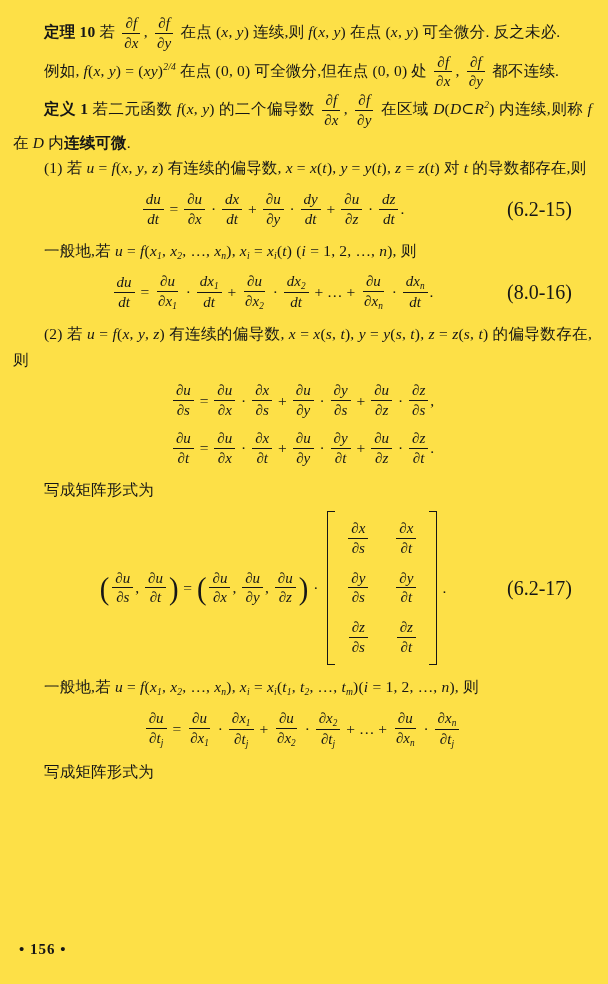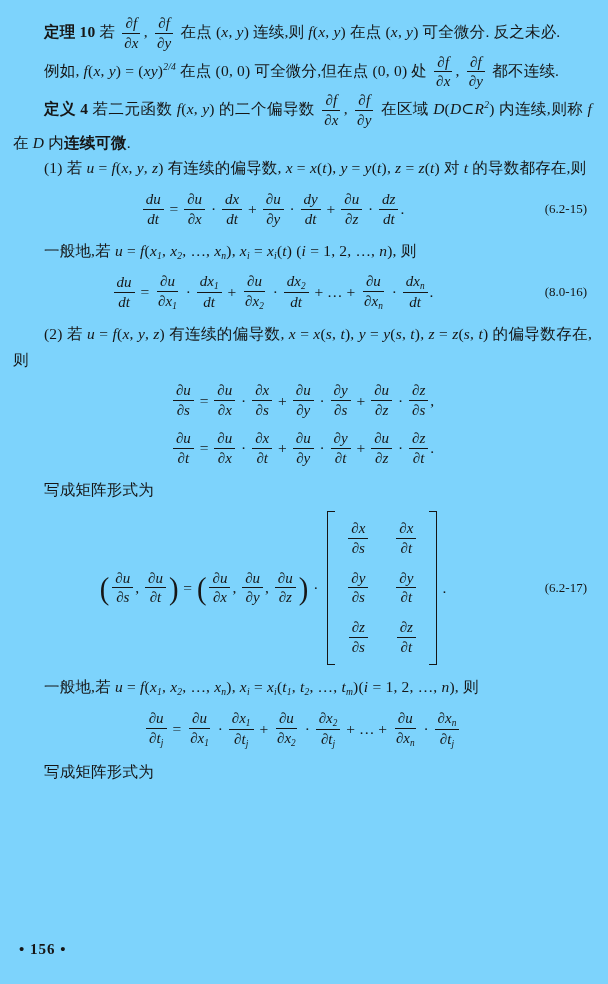--- a/index.html
+++ b/index.html
@@ -1,35 +1,35 @@
 <!DOCTYPE html>
 <html><head>
 <meta charset="utf-8">
 <style>
   *{box-sizing:border-box;margin:0;padding:0}
   html,body{width:608px;height:984px}
   body{background:#f6f6f3;font-family:"Liberation Serif","DejaVu Serif",serif;color:#161616}
-  .page{position:relative;width:608px;height:984px;background:#7dd3fc;padding:14px 16px 4px 13px;overflow:hidden}
+  .page{position:relative;width:608px;height:984px;background:#fde047;padding:14px 16px 4px 13px;overflow:hidden}
   .content{width:100%}
   .para{font-size:15.5px;line-height:1.65;text-align:justify;letter-spacing:0.2px}
   .para.indent{text-indent:2em}
   .t-b{font-weight:bold}
   .t-i{font-style:italic}
   .t-sub{font-size:0.62em;vertical-align:-0.3em;font-style:italic}
   .t-sup{font-size:0.62em;vertical-align:0.6em;font-style:italic}
   .frac{display:inline-flex;flex-direction:column;align-items:center;vertical-align:middle;
         margin:1px 2px;font-style:italic;line-height:1.12;text-indent:0;font-size:15px}
   .fnum{padding:0 3px 1px;border-bottom:1.5px solid #161616;white-space:nowrap}
   .fden{padding:1px 3px 0;white-space:nowrap}
   .equation{position:relative;display:flex;align-items:center;justify-content:center;
             margin:9px 0;font-size:15.5px}
   .equation.numbered{padding-right:60px}
   .eq-body{display:inline-flex;align-items:center;flex-wrap:nowrap}
   .equation .t{white-space:pre}
-  .eq-num{position:absolute;right:5px;top:50%;transform:translateY(-50%);font-style:normal;font-size:13px}
+  .eq-num{position:absolute;right:20px;top:50%;transform:translateY(-50%);font-style:normal;font-size:20px}
   .t-big{font-size:1.85em;font-weight:400;display:inline-block;transform:scaleY(1.12);
          margin:0 1px;font-style:normal;line-height:1}
   .matrix{display:inline-flex;align-items:stretch;margin:0 5px;vertical-align:middle}
   .mb{width:8px;border:1.7px solid #161616;flex:0 0 8px}
   .mbl{border-right:none}
   .mbr{border-left:none}
   .mtable{display:grid;grid-template-columns:auto auto;column-gap:24px;row-gap:11px;padding:8px 11px}
   .mcell{display:flex;justify-content:center}
   .footer{position:absolute;left:19px;bottom:26px;font-size:15px;font-weight:bold;letter-spacing:1px}
 </style>
@@ -45,21 +45,21 @@
           <span class="fnum"><span class="t">∂f</span></span>
           <span class="fden"><span class="t">∂y</span></span>
         </span><span class="t"> 在点 (</span><span class="t t-i">x</span><span class="t">, </span><span class="t t-i">y</span><span class="t">) 连续,则 </span><span class="t t-i">f</span><span class="t">(</span><span class="t t-i">x</span><span class="t">, </span><span class="t t-i">y</span><span class="t">) 在点 (</span><span class="t t-i">x</span><span class="t">, </span><span class="t t-i">y</span><span class="t">) 可全微分. 反之未必.</span></div>
       <div class="para indent"><span class="t">例如, </span><span class="t t-i">f</span><span class="t">(</span><span class="t t-i">x</span><span class="t">, </span><span class="t t-i">y</span><span class="t">) = (</span><span class="t t-i">xy</span><span class="t">)</span><span class="t-sup">2/4</span><span class="t"> 在点 (0, 0) 可全微分,但在点 (0, 0) 处 </span><span class="frac">
           <span class="fnum"><span class="t">∂f</span></span>
           <span class="fden"><span class="t">∂x</span></span>
         </span><span class="t">, </span><span class="frac">
           <span class="fnum"><span class="t">∂f</span></span>
           <span class="fden"><span class="t">∂y</span></span>
         </span><span class="t"> 都不连续.</span></div>
-      <div class="para indent"><span class="t t-b">定义 4</span><span class="t">  若二元函数 </span><span class="t t-i">f</span><span class="t">(</span><span class="t t-i">x</span><span class="t">, </span><span class="t t-i">y</span><span class="t">) 的二个偏导数 </span><span class="frac">
+      <div class="para indent"><span class="t t-b">定义 1</span><span class="t">  若二元函数 </span><span class="t t-i">f</span><span class="t">(</span><span class="t t-i">x</span><span class="t">, </span><span class="t t-i">y</span><span class="t">) 的二个偏导数 </span><span class="frac">
           <span class="fnum"><span class="t">∂f</span></span>
           <span class="fden"><span class="t">∂x</span></span>
         </span><span class="t">, </span><span class="frac">
           <span class="fnum"><span class="t">∂f</span></span>
           <span class="fden"><span class="t">∂y</span></span>
         </span><span class="t"> 在区域 </span><span class="t t-i">D</span><span class="t">(</span><span class="t t-i">D</span><span class="t">⊂</span><span class="t t-i">R</span><span class="t-sup">2</span><span class="t">) 内连续,则称 </span><span class="t t-i">f</span><span class="t"> 在 </span><span class="t t-i">D</span><span class="t"> 内</span><span class="t t-b">连续可微</span><span class="t">.</span></div>
       <div class="para indent"><span class="t">(1) 若 </span><span class="t t-i">u</span><span class="t"> = </span><span class="t t-i">f</span><span class="t">(</span><span class="t t-i">x</span><span class="t">, </span><span class="t t-i">y</span><span class="t">, </span><span class="t t-i">z</span><span class="t">) 有连续的偏导数, </span><span class="t t-i">x</span><span class="t"> = </span><span class="t t-i">x</span><span class="t">(</span><span class="t t-i">t</span><span class="t">), </span><span class="t t-i">y</span><span class="t"> = </span><span class="t t-i">y</span><span class="t">(</span><span class="t t-i">t</span><span class="t">), </span><span class="t t-i">z</span><span class="t"> = </span><span class="t t-i">z</span><span class="t">(</span><span class="t t-i">t</span><span class="t">) 对 </span><span class="t t-i">t</span><span class="t"> 的导数都存在,则</span></div>
       <div class="equation numbered">
         <span class="eq-body">
           <span class="frac">

